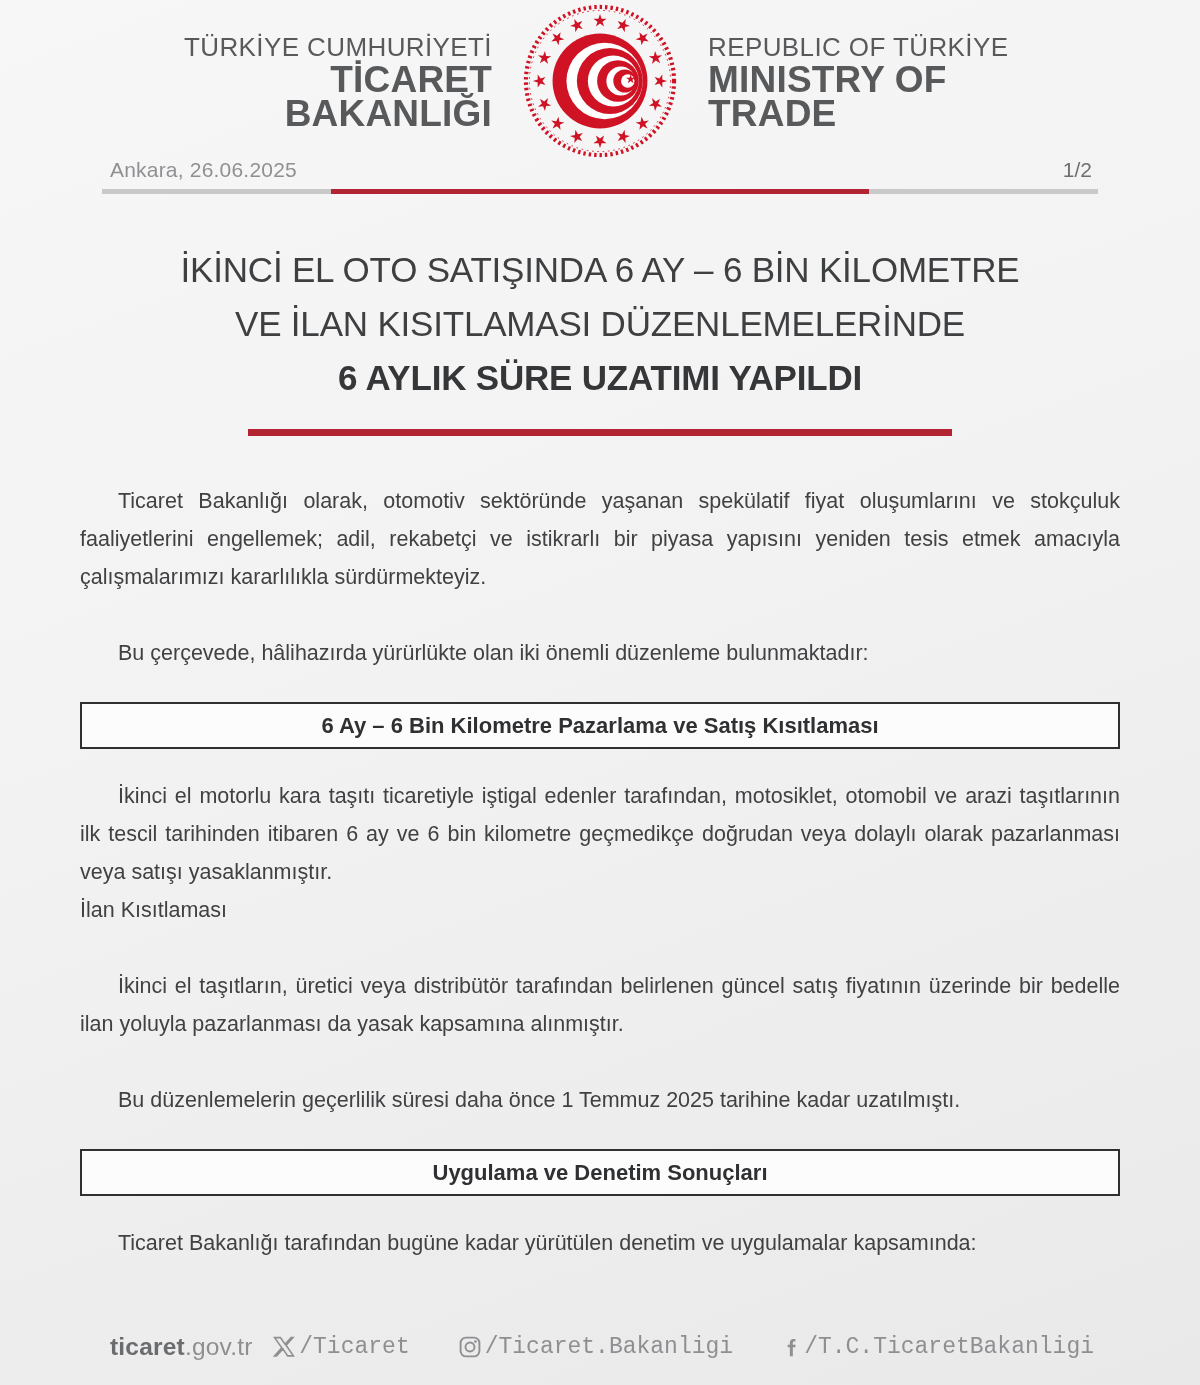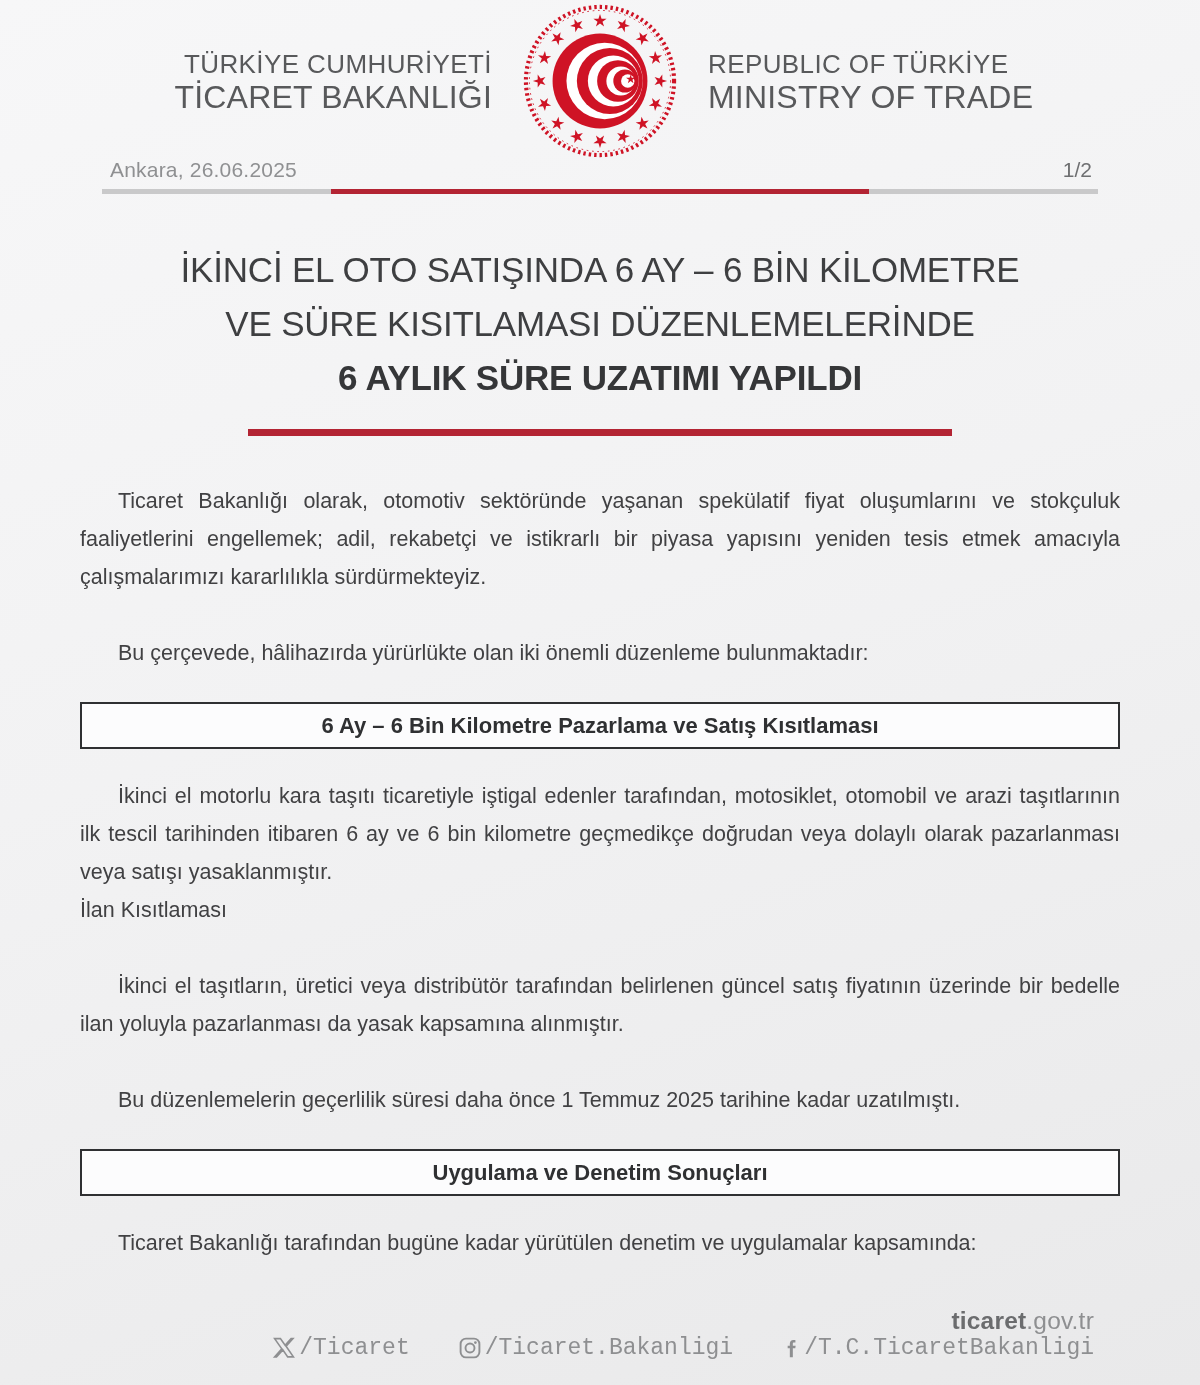--- a/index.html
+++ b/index.html
@@ -11,21 +11,21 @@
   .page{
     position:relative;width:1200px;height:1385px;overflow:hidden;
     background:linear-gradient(160deg,#f7f7f8 0%,#f2f2f3 45%,#e9e9ea 100%);
   }
   
   .header{display:flex;justify-content:center;align-items:center;}
   .org-block{width:372px;color:#58595b;}
   .org-left{text-align:right;}
   .org-right{text-align:left;}
   .org-line1{font-size:26px;letter-spacing:.4px;font-weight:400;line-height:32px;}
-  .org-line2{font-size:32px;letter-spacing:.2px;font-weight:400;line-height:34px;}
+  .org-line2{font-size:37px;letter-spacing:.2px;font-weight:700;line-height:34px;}
   .logo-wrap{width:168px;height:162px;margin:0 24px;flex:0 0 auto;display:flex;justify-content:center;}
   
   .meta-row{display:flex;justify-content:space-between;align-items:flex-end;margin:0 108px 0 110px;margin-top:-4px;}
   .dateline{font-size:21px;color:#8f9092;letter-spacing:.2px;}
   .page-num{font-size:21px;color:#6e6f71;}
   .divider{display:flex;height:5px;margin:7px 102px 0 102px;}
   .divider .seg-gray{flex:0 0 23%;background:#c9c9ca;}
   .divider .seg-red{flex:1 1 auto;background:#b32433;}
   
   .title{margin-top:49px;text-align:center;color:#3e3f41;font-size:35px;line-height:54px;letter-spacing:-.2px;font-weight:400;}
@@ -39,21 +39,21 @@
   .mt-md{margin-top:38px !important;}
   .mt-sm{margin-top:28px !important;}
   .section-box{
     margin-top:30px;border:2px solid #2f3032;background:#fcfcfd;
     text-align:center;font-weight:700;font-size:22px;line-height:25px;
     padding:9px 24px;color:#2f3032;text-indent:0;
   }
   .bullet-line{display:block;}
   .bullet-marker{display:inline-block;width:38px;text-indent:0;}
   
-  .footer{position:absolute;left:110px;right:106px;bottom:24px;display:flex;justify-content:space-between;align-items:flex-end;flex-direction:column;}
+  .footer{position:absolute;left:110px;right:106px;bottom:24px;display:flex;justify-content:space-between;align-items:center;}
   .site{font-size:24.5px;color:#8e8f91;letter-spacing:.2px;}
   .site .site-bold{font-weight:700;color:#6b6c6e;}
   .social{display:flex;align-items:center;gap:48px;}
   .social-item{display:flex;align-items:center;gap:3px;font-size:23px;color:#8e8f91;font-family:Liberation Mono, monospace;}
   .social-item svg{display:block;}
 </style>
 </head>
 <body>
 
 <div class="page">
@@ -116,21 +116,21 @@
   </div>
 
   <div class="divider">
     <div class="seg-gray"></div>
     <div class="seg-red"></div>
     <div class="seg-gray"></div>
   </div>
 
   <div class="title">
     <div>İKİNCİ EL OTO SATIŞINDA 6 AY – 6 BİN KİLOMETRE</div>
-    <div>VE SÜRE KISITLAMASI DÜZENLEMELERİNDE</div>
+    <div>VE İLAN KISITLAMASI DÜZENLEMELERİNDE</div>
     <div class="title-bold">6 AYLIK SÜRE UZATIMI YAPILDI</div>
   </div>
   <div class="title-rule"></div>
 
   <div class="content">
     <p class="indent mt-lg">Ticaret Bakanlığı olarak, otomotiv sektöründe yaşanan spekülatif fiyat oluşumlarını ve stokçuluk faaliyetlerini engellemek; adil, rekabetçi ve istikrarlı bir piyasa yapısını yeniden tesis etmek amacıyla çalışmalarımızı kararlılıkla sürdürmekteyiz.</p>
 
     <p class="indent mt-md">Bu çerçevede, hâlihazırda yürürlükte olan iki önemli düzenleme bulunmaktadır:</p>
 
     <div class="section-box">6 Ay – 6 Bin Kilometre Pazarlama ve Satış Kısıtlaması</div>

